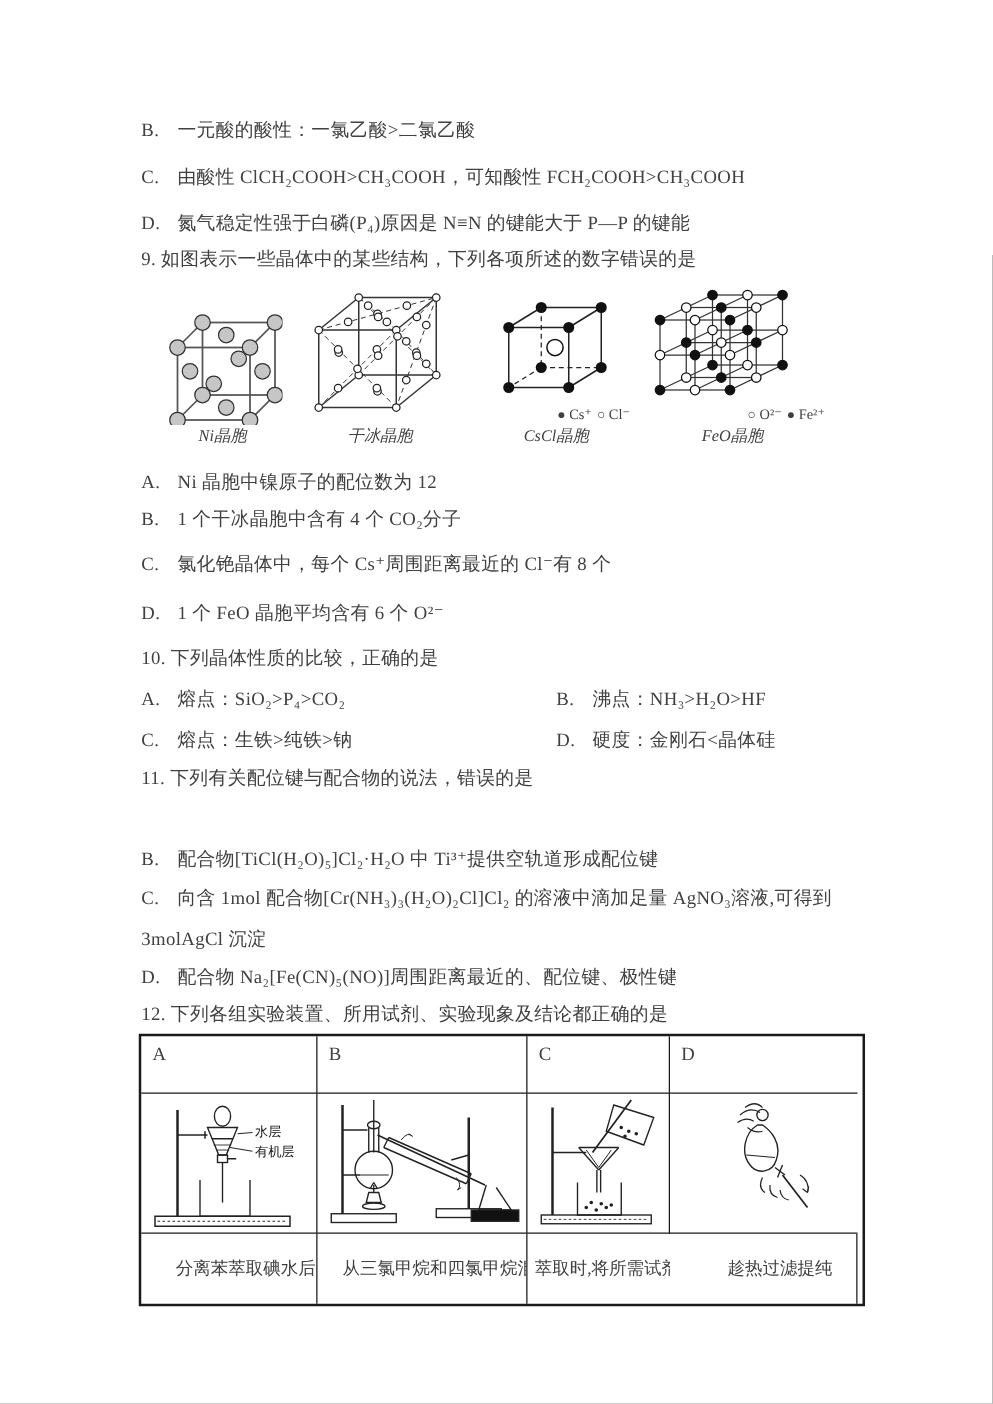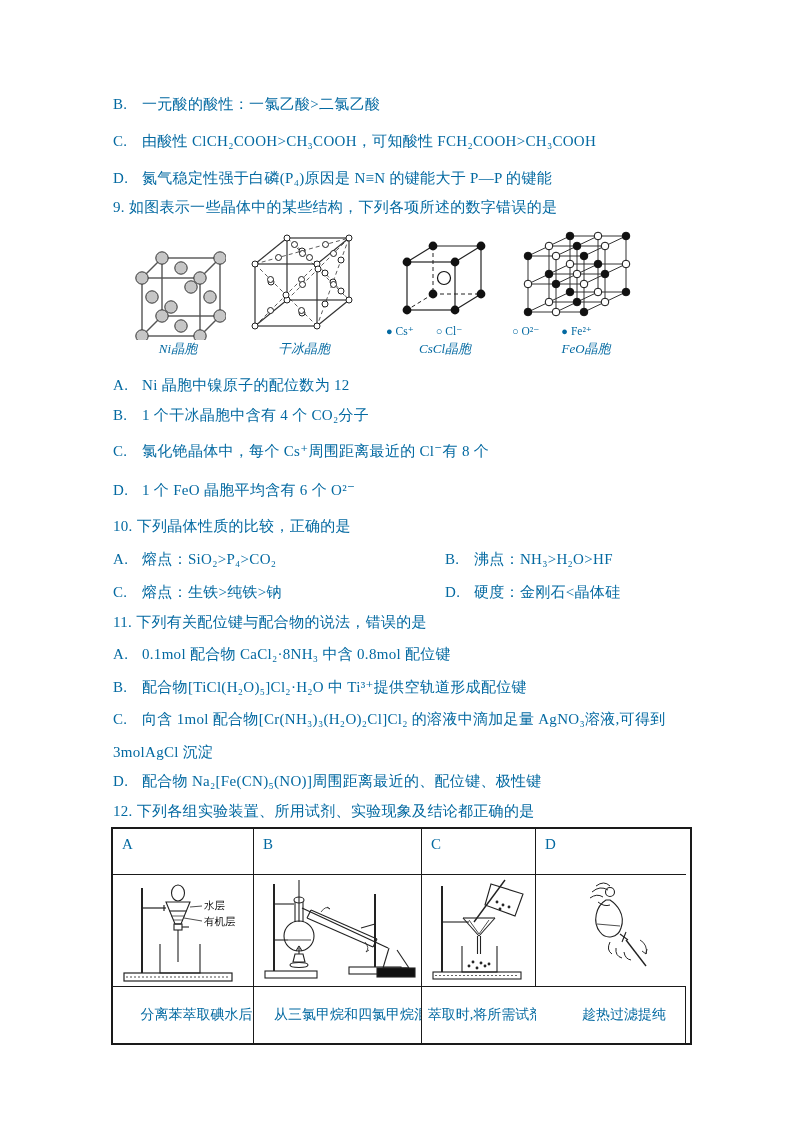--- a/index.html
+++ b/index.html
@@ -1,22 +1,22 @@
 <!DOCTYPE html>
 <html><head>
 <meta charset="utf-8">
 <style>
   html,body{margin:0;padding:0;background:#888;}
   .page{position:relative;width:794px;height:1123px;background:#ffffff;margin:0 auto;
-        font-family:"Liberation Serif","DejaVu Serif",serif;color:#0369a1;overflow:hidden;}
+        font-family:"Liberation Serif","DejaVu Serif",serif;color:#404040;overflow:hidden;}
   .line{position:absolute;left:113px;font-size:15px;white-space:nowrap;letter-spacing:.3px;}
   .olabel{display:inline-block;min-width:29px;}
   .fig{position:absolute;top:228px;text-align:center;}
   .figbox{display:flex;align-items:flex-end;justify-content:center;}
-  .legend{height:18px;font-size:11.5px;display:flex;justify-content:flex-start;gap:22px;align-items:center;}
+  .legend{height:18px;font-size:11.5px;display:flex;justify-content:flex-end;gap:4px;align-items:center;}
   .legend .sym{font-size:11px;}
   .caption{height:18px;font-size:13px;font-style:italic;}
   .wrapblock{position:absolute;left:113px;width:600px;font-size:15px;line-height:33px;letter-spacing:.3px;}
   .qtable{position:absolute;left:111px;top:827px;width:577px;border:2px solid #1a1a1a;
           display:grid;grid-template-columns:141px 168px 114px 150px;grid-template-rows:46px 112px 56px;}
   .cell{border-right:1px solid #1a1a1a;border-bottom:1px solid #1a1a1a;overflow:hidden;}
   .cell.lastcol{border-right:none;}
   .cell.lastrow{border-bottom:none;}
   .hcell{font-size:15px;padding:7px 0 0 9px;}
   .icell{display:flex;align-items:center;justify-content:flex-end;}
@@ -226,21 +226,20 @@
   <div class="line" style="top:442px"><span class="olabel">C.</span><span>氯化铯晶体中，每个 Cs⁺周围距离最近的 Cl⁻有 8 个</span></div>
   <div class="line" style="top:481px"><span class="olabel">D.</span><span>1 个 FeO 晶胞平均含有 6 个 O²⁻</span></div>
 
   <div class="line" style="top:517px">10. 下列晶体性质的比较，正确的是</div>
   <div class="line" style="top:550px"><span class="olabel">A.</span><span>熔点：SiO₂&gt;P₄&gt;CO₂</span></div>
   <div class="line" style="top:550px;left:445px"><span class="olabel">B.</span><span>沸点：NH₃&gt;H₂O&gt;HF</span></div>
   <div class="line" style="top:583px"><span class="olabel">C.</span><span>熔点：生铁&gt;纯铁&gt;钠</span></div>
   <div class="line" style="top:583px;left:445px"><span class="olabel">D.</span><span>硬度：金刚石&lt;晶体硅</span></div>
 
   <div class="line" style="top:613px">11. 下列有关配位键与配合物的说法，错误的是</div>
-  <div class="line" style="top:645px"><span class="olabel">A.</span><span>0.1mol 配合物 CaCl₂·8NH₃ 中含 0.8mol 配位键</span></div>
   <div class="line" style="top:678px"><span class="olabel">B.</span><span>配合物[TiCl(H₂O)₅]Cl₂·H₂O 中 Ti³⁺提供空轨道形成配位键</span></div>
   <div class="wrapblock" style="top:703px"><span class="olabel">C.</span><span>向含 1mol 配合物[Cr(NH₃)₃(H₂O)₂Cl]Cl₂ 的溶液中滴加足量 AgNO₃溶液,可得到 3molAgCl 沉淀</span></div>
   <div class="line" style="top:772px"><span class="olabel">D.</span><span>配合物 Na₂[Fe(CN)₅(NO)]周围距离最近的、配位键、极性键</span></div>
 
   <div class="line" style="top:802px">12. 下列各组实验装置、所用试剂、实验现象及结论都正确的是</div>
 
   <div class="qtable">
     <div class="cell hcell">A</div>
     <div class="cell hcell">B</div>
     <div class="cell hcell">C</div>

